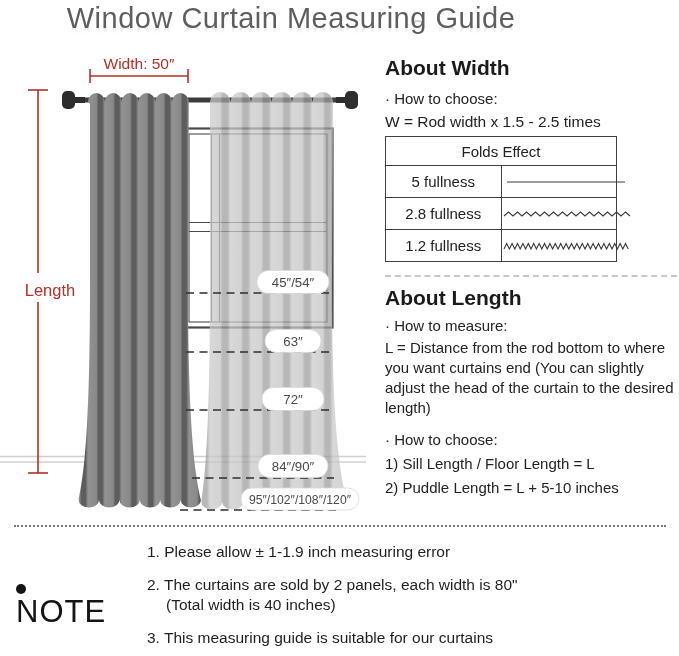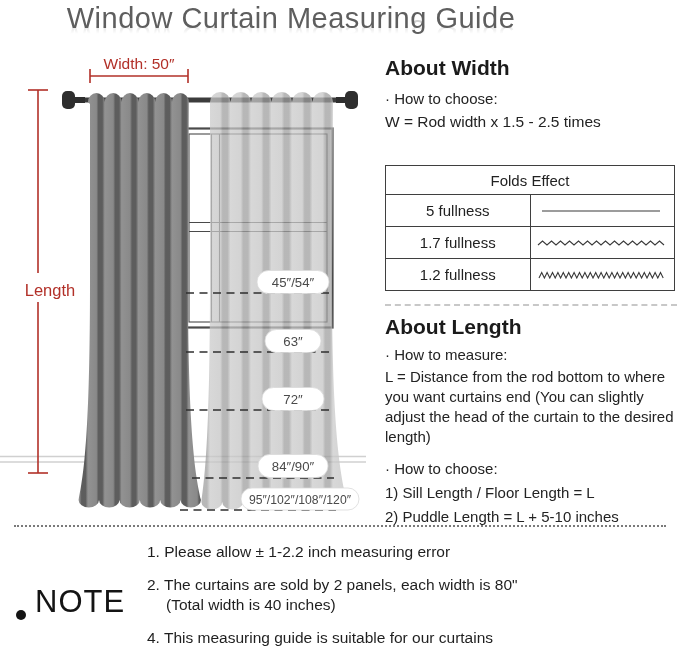--- a/index.html
+++ b/index.html
@@ -19,38 +19,38 @@
   .pill-text{fill:#4a4a4a;font-size:13.2px;}
   .pill-text.small{font-size:12.2px;}
   .red-text{fill:#b23028;}
 
   .right-col{position:absolute;left:385px;top:54px;width:296px;}
   .h-about{font-size:21px;font-weight:700;color:#1b1b1b;line-height:27px;margin:0;}
   .body-line{font-size:15px;line-height:20px;color:#232323;margin:0;}
   .body-line.formula{font-size:15.5px;line-height:21px;}
   .mt2{margin-top:2px}.mt5{margin-top:5px}.mt7{margin-top:7px}.mt8{margin-top:8px}.mt12{margin-top:12px}.mt4{margin-top:4px}
   table.folds{
-    border-collapse:collapse;margin-top:33px;width:290px;
+    border-collapse:collapse;margin-top:4px;width:232px;
     table-layout:fixed;
   }
   table.folds td{
     border:1.4px solid #3f3f3f;text-align:center;vertical-align:middle;
     font-size:15px;color:#222;padding:0;
   }
   td.folds-header{height:28px;font-size:16px;}
   td.fullness-label{width:126px;height:31px;}
   td.fullness-line{height:31px;}
   td.fullness-line svg{display:block;margin:0 auto;}
   .col-divider{border-top:2px dashed #c8c8c8;margin-top:13px;width:292px;height:0;}
   .full-divider{
     position:absolute;left:14px;top:525px;width:652px;height:0;
     border-top:2px dotted #7a7a7a;
   }
   .note-label{
-    position:absolute;left:16px;top:584px;display:flex;align-items:flex-end;
+    position:absolute;left:16px;top:584px;display:flex;align-items:flex-start;flex-direction:column;
   }
   .note-dot{width:10px;height:10px;border-radius:50%;background:#141414;margin-right:9px;}
   .note-word{font-size:31px;font-weight:500;color:#141414;letter-spacing:1px;}
   .note-list{position:absolute;left:147px;top:542px;width:525px;font-size:15.5px;color:#1f1f1f;}
   .note-item{line-height:20px;margin-bottom:13px;}
   .note-item .wrap2{padding-left:19px;}
 </style>
 </head>
 <body>
 
@@ -166,21 +166,21 @@
     </tr>
     <tr>
       <td class="fullness-label">5 fullness</td>
       <td class="fullness-line">
         <svg width="130" height="12">
           <line x1="5" y1="6" x2="123" y2="6" stroke="#3a3a3a" stroke-width="1.2"></line>
         </svg>
       </td>
     </tr>
     <tr>
-      <td class="fullness-label">1.7 fullness</td>
+      <td class="fullness-label">2.8 fullness</td>
       <td class="fullness-line">
         <svg width="132" height="12">
           <path d="M2 8 l4.5-4 4.5 4 4.5-4 4.5 4 4.5-4 4.5 4 4.5-4 4.5 4 4.5-4 4.5 4 4.5-4 4.5 4 4.5-4 4.5 4 4.5-4 4.5 4 4.5-4 4.5 4 4.5-4 4.5 4 4.5-4 4.5 4 4.5-4 4.5 4 4.5-4 4.5 4 4.5-4 4.5 4" fill="none" stroke="#3a3a3a" stroke-width="1.1"></path>
         </svg>
       </td>
     </tr>
     <tr>
       <td class="fullness-label">1.2 fullness</td>
       <td class="fullness-line">
         <svg width="130" height="14">
@@ -203,22 +203,22 @@
 
 <div class="full-divider"></div>
 
 <div class="note-label">
   <span class="note-dot"></span>
   <span class="note-word">NOTE</span>
 </div>
 
 <div class="note-list">
   <div class="note-item">
-    <div>1. Please allow ± 1-2.2 inch measuring error</div>
+    <div>1. Please allow ± 1-1.9 inch measuring error</div>
   </div>
   <div class="note-item">
     <div>2. The curtains are sold by 2 panels, each width is 80"</div>
     <div class="wrap2">(Total width is 40 inches)</div>
   </div>
   <div class="note-item">
-    <div>4. This measuring guide is suitable for our curtains</div>
+    <div>3. This measuring guide is suitable for our curtains</div>
   </div>
 </div>
 
 </body></html>

